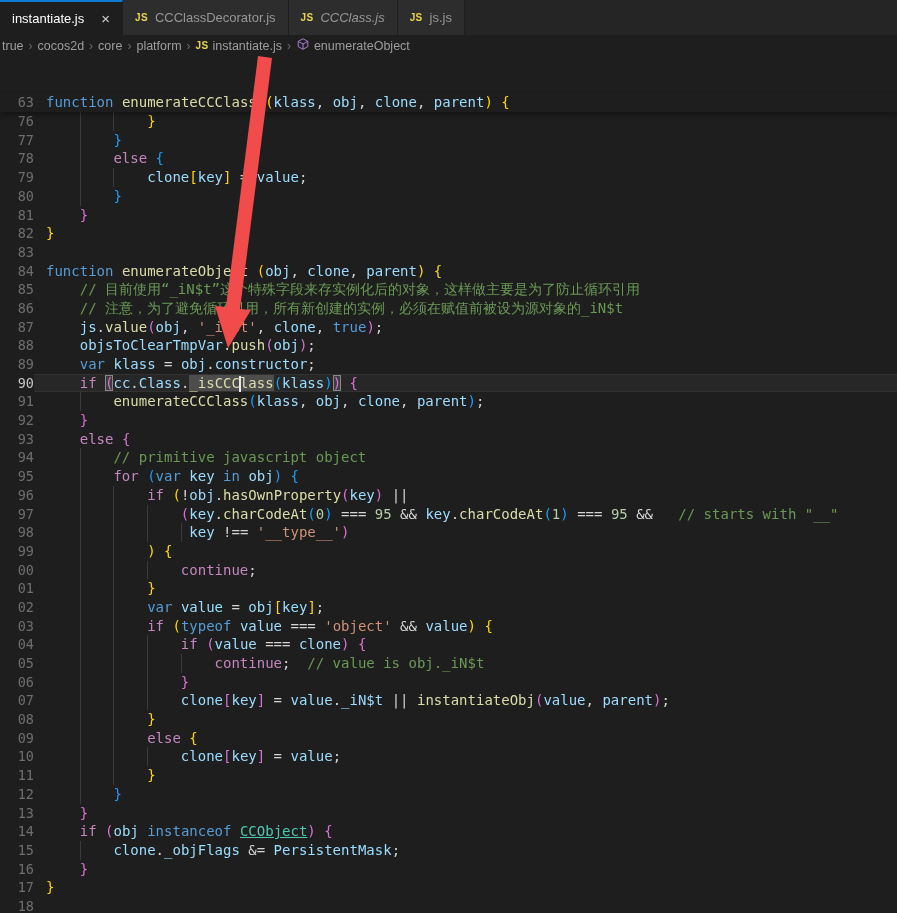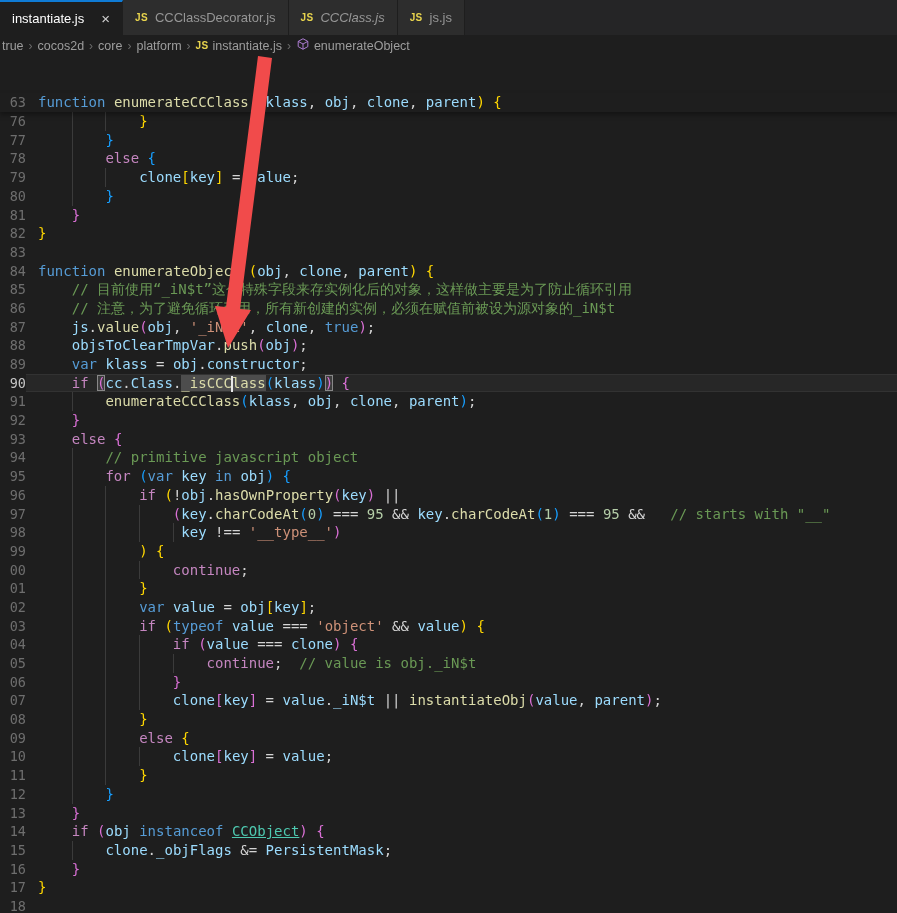--- a/index.html
+++ b/index.html
@@ -16,21 +16,21 @@
   .crumbs{display:flex;align-items:center;height:21px;background:var(--bg);color:var(--crumbfg);
           font-size:12.5px;padding-left:2px;white-space:nowrap;}
   .crumb{display:flex;align-items:center;gap:4px;cursor:pointer;}
   .crumb-sep{color:#6b6b6b;margin:0 5px;font-size:12px;}
   .symicon{display:inline-flex;width:14px;height:14px;}
   
   .editor{position:relative;font-family:"DejaVu Sans Mono",monospace;font-size:14px;line-height:18.7px;
           white-space:pre;color:var(--w);}
   .row{display:flex;height:18.7px;position:relative;}
   .row.sticky{background:var(--bg);box-shadow:0 3px 5px rgba(0,0,0,.35);position:relative;z-index:3;}
-  .gut{width:26px;flex:none;text-align:right;color:var(--gutter);font-size:13.5px;overflow:hidden;}
+  .gut{width:26px;flex:none;text-align:right;color:var(--gutter);font-size:13.5px;overflow:hidden;margin-left:8px;}
   .row.cur .gut{color:var(--gutteractive);}
   .code{flex:1;position:relative;padding-left:12px;}
   .row.cur .code{background:var(--curline);box-shadow:inset 0 1px 0 #323232, inset 0 -1px 0 #323232;padding-left:12px;}
   .guide{position:absolute;top:0;bottom:0;width:1px;background:var(--guide);}
   .tk-k{color:var(--k);} .tk-c{color:var(--c);} .tk-f{color:var(--f);margin-top:40px;} .tk-v{color:var(--v);}
   .tk-s{color:var(--s);} .tk-n{color:var(--n);} .tk-m{color:var(--m);} .tk-t{color:var(--t);text-decoration:underline;}
   .tk-o{color:var(--o);} .tk-w{color:var(--w);}
   .tk-g1{color:var(--g1);} .tk-g2{color:var(--g2);} .tk-g3{color:var(--g3);}
   .box{background:var(--hlbox);box-shadow:inset 0 0 0 1px var(--boxborder);}
   .hl{background:var(--hlbg);}

